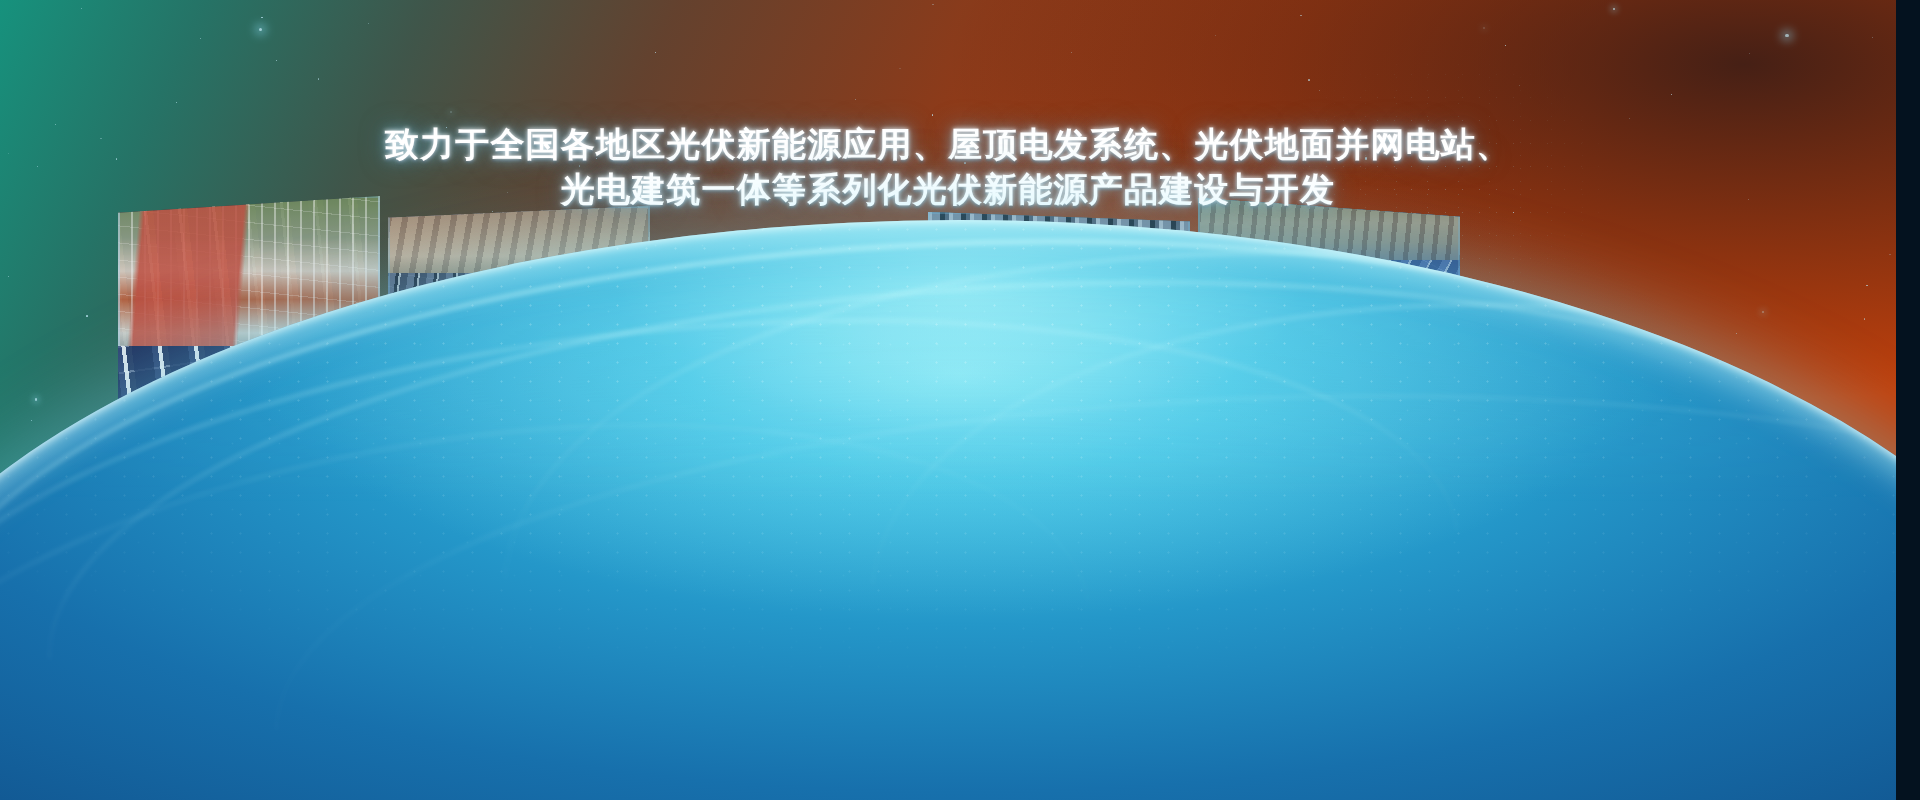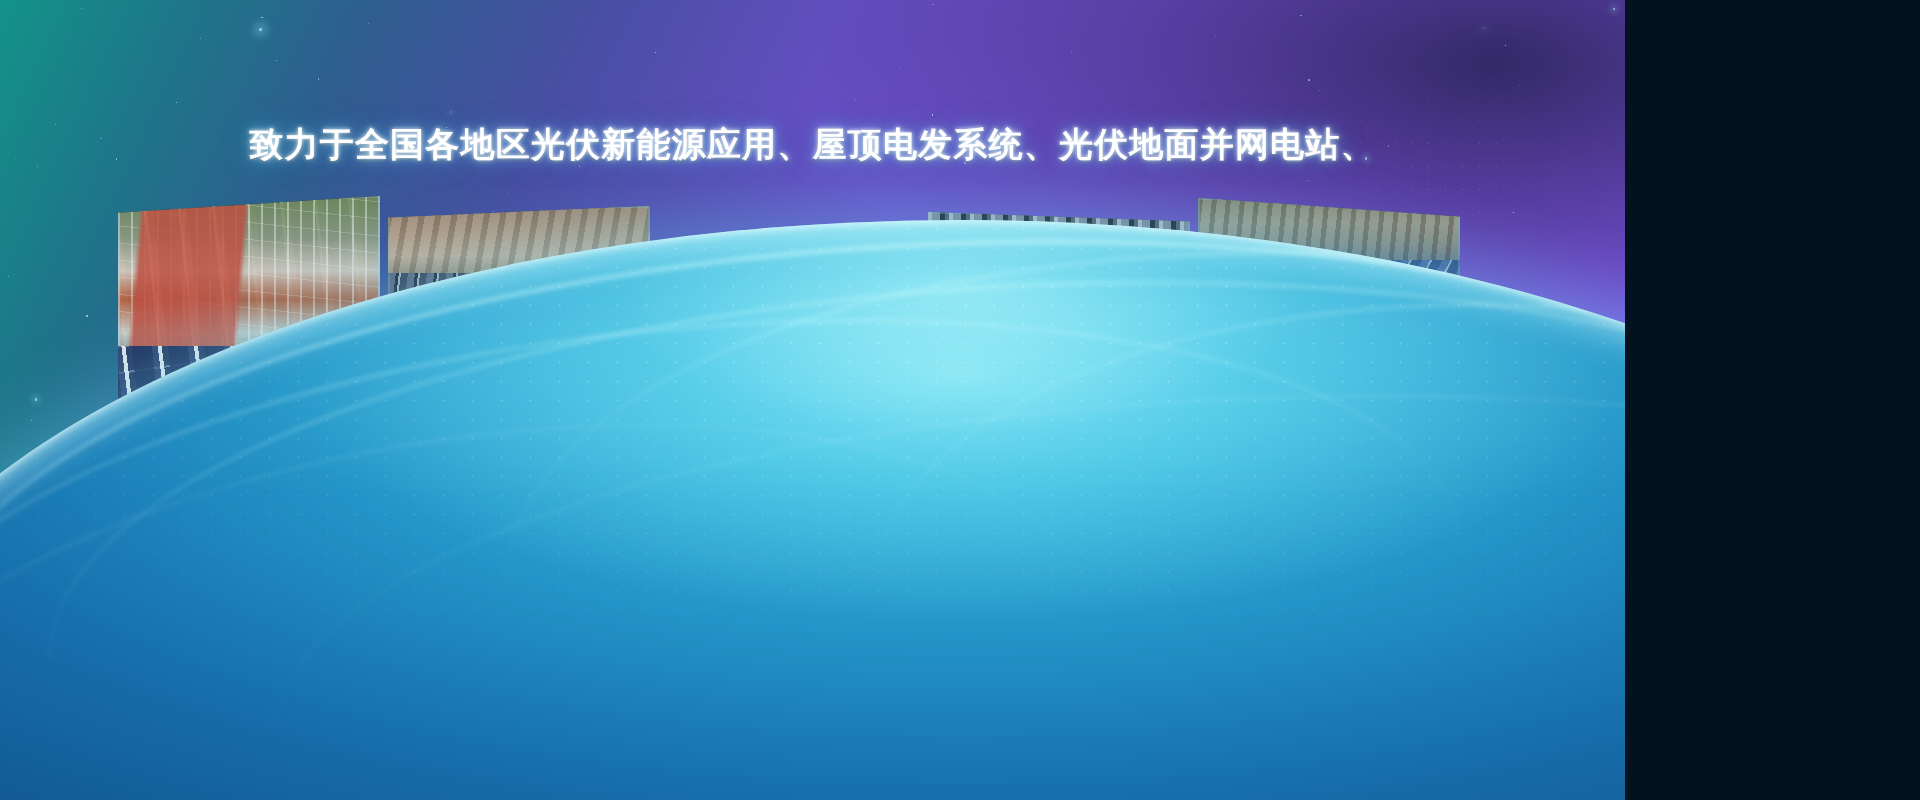--- a/index.html
+++ b/index.html
@@ -6,24 +6,25 @@
     margin: 0;
     padding: 0;
     background: #04121f;
   }
   body {
     font-family: "Liberation Sans", "DejaVu Sans", sans-serif;
   }
 
   .banner {
     position: relative;
-    width: 1625px;
+    width: 1848px;
     height: 800px;
     overflow: hidden;
-    background: #8b5cf6;
+    background: #c2410c;
+    padding-left: 48px;
   }
 
   
   .bg-base {
     position: absolute;
     inset: 0;
     background:
       radial-gradient(120% 130% at 0% 0%,
          #0c8f80 0%,
          #0a7f76 8%,
@@ -619,20 +620,21 @@
       <div class="star" style="width: 1.2px; height: 1.2px; left: 1871.49px; top: 507.63px; opacity: 0.21;"></div>
       <div class="star" style="width: 1.2px; height: 1.2px; left: 1842.44px; top: 684.921px; opacity: 0.5;"></div>
       <div class="star" style="width: 1.2px; height: 1.2px; left: 434.217px; top: 138.257px; opacity: 0.52;"></div>
     </div>
   <div class="dustfield"></div>
   <div class="dustfield f2"></div>
   <div class="dustfield f3"></div>
 
   <div class="headline">
     <span class="line">致力于全国各地区光伏新能源应用、屋顶电发系统、光伏地面并网电站、</span>
+    <span class="line">光电建筑一体等系列化光伏新能源产品建设与开发</span>
   </div>
 
   <div class="fan">
 
     <div class="panel p1">
       <div class="ph-base ph1"></div>
       <div class="panel-frame"></div>
     </div>
 
     <div class="panel p2">

